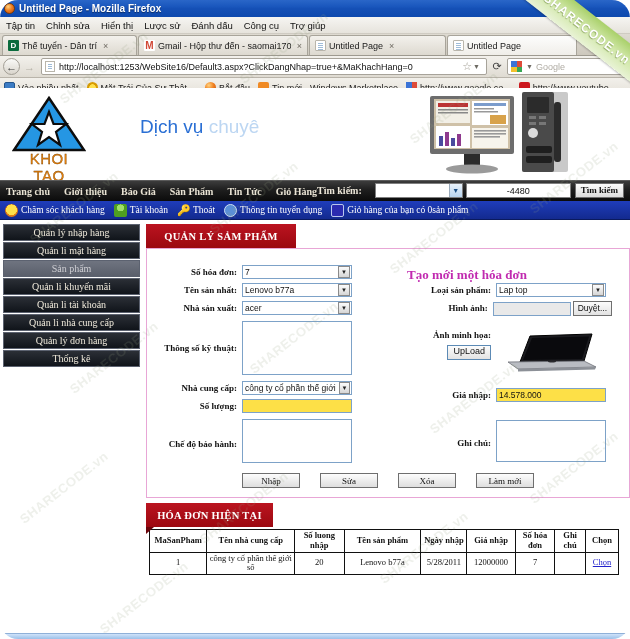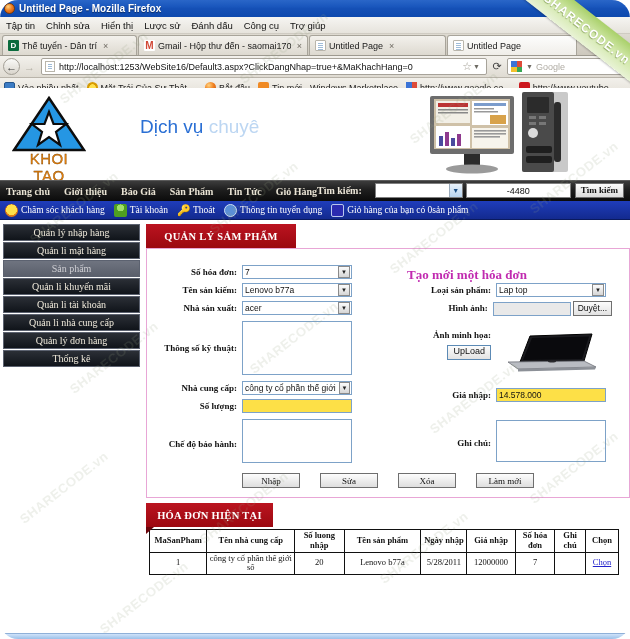--- a/index.html
+++ b/index.html
@@ -461,21 +461,21 @@
 
             <div style="width:250px;">
               <div class="form-row">
                 <div class="flabel">Số hóa đơn:</div>
                 <div class="fselect">
                   <span class="txt">7</span>
                   <span class="arw">▼</span>
                 </div>
               </div>
               <div class="form-row">
-                <div class="flabel">Tên sản kiếm:</div>
+                <div class="flabel">Tên sản nhất:</div>
                 <div class="fselect">
                   <span class="txt">Lenovo b77a</span>
                   <span class="arw">▼</span>
                 </div>
               </div>
               <div class="form-row">
                 <div class="flabel">Nhà sản xuất:</div>
                 <div class="fselect">
                   <span class="txt">acer</span>
                   <span class="arw">▼</span>

